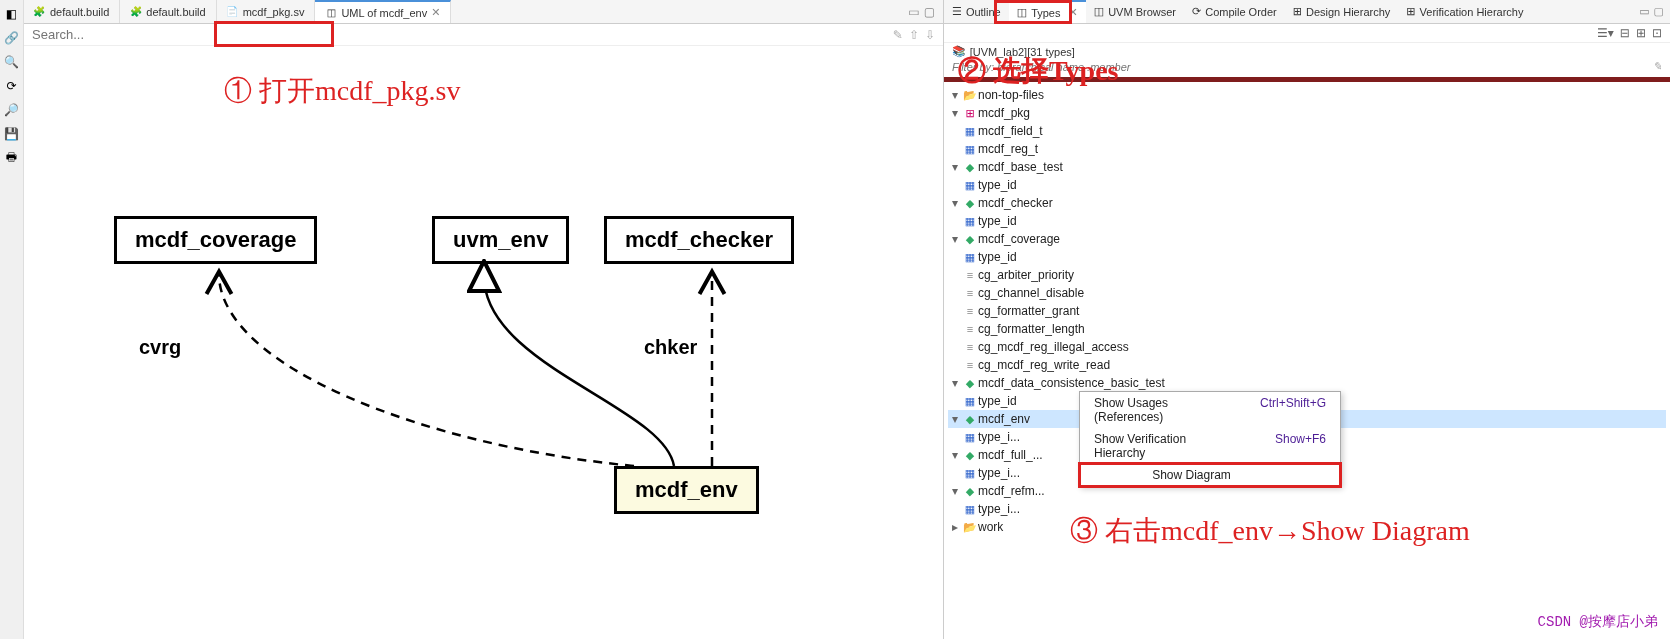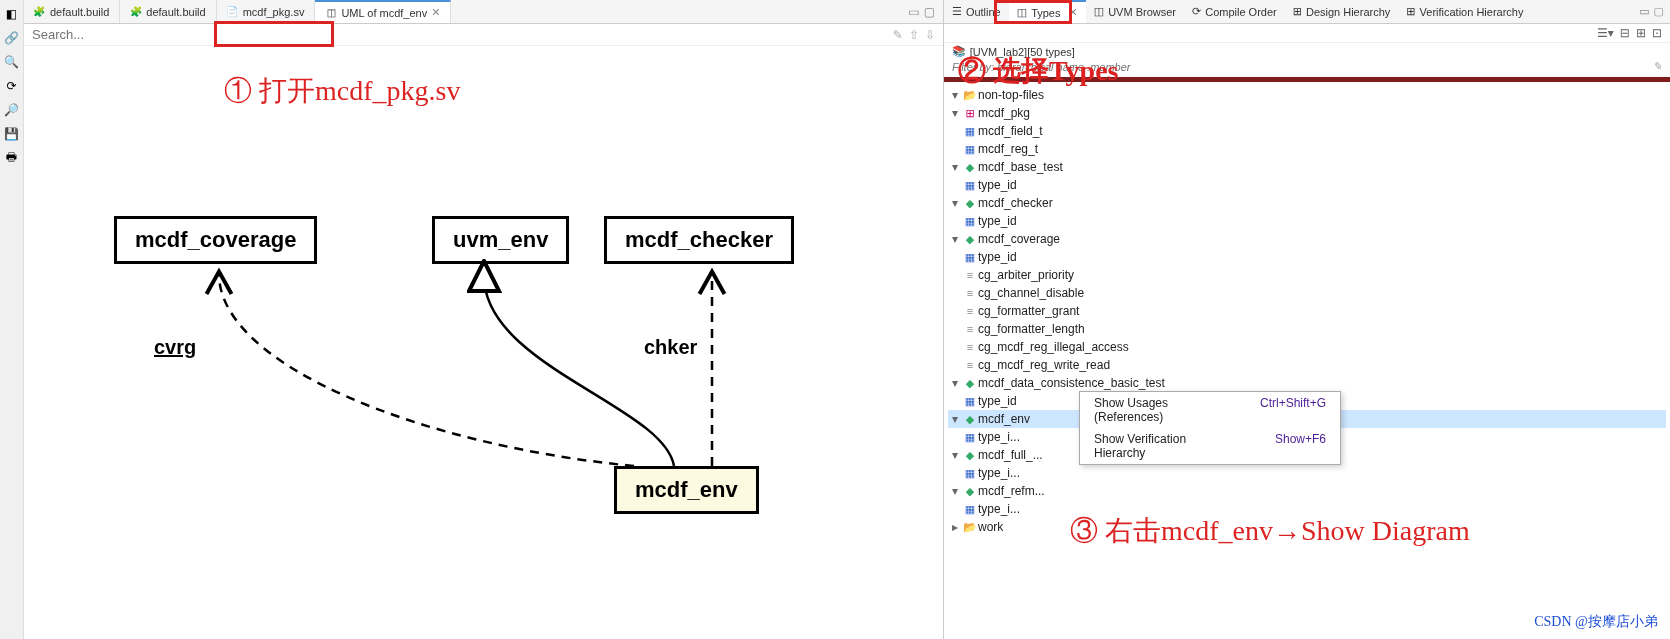--- a/index.html
+++ b/index.html
@@ -48,21 +48,21 @@
 .tree .row .tw { width: 14px; text-align: center; color: #666; }
 .tree .row .ic { width: 16px; text-align: center; font-size: 11px; }
 .tree .row.selected { background: #cde6ff; }
 .i1 { padding-left: 14px; } .i2 { padding-left: 28px; } .i3 { padding-left: 42px; } .i4 { padding-left: 56px; }
 
 .ctxmenu { position: absolute; background: #fff; border: 1px solid #aaa; box-shadow: 2px 2px 6px rgba(0,0,0,.2); font-size: 12px; }
 .ctxmenu .mi { display: flex; justify-content: center; padding: 4px 14px; width: 260px; cursor: pointer; }
 .ctxmenu .mi.hl { outline: 3px solid #d22; outline-offset: -1px; }
 .ctxmenu .key { color: #4c1d95; margin-left: 37px; }
 
-.watermark { position: absolute; right: 12px; bottom: 8px; color: #1d4ed8; font-size: 14px; font-family: Liberation Serif, serif; }
+.watermark { position: absolute; right: 12px; bottom: 8px; color: #a21caf; font-size: 14px; font-family: Liberation Mono, monospace; }
 
 .ic-folder { color: #c8a23a; }
 .ic-pkg { color: #c06; }
 .ic-type { color: #3a6; }
 .ic-grid { color: #36c; }
 .ic-cg { color: #888; }
 </style>
 </head>
 <body>
 
@@ -118,21 +118,21 @@
       <div class="umlbox" style="left:408px; top:170px;">
         <span>uvm_env</span>
       </div>
       <div class="umlbox" style="left:580px; top:170px;">
         <span>mcdf_checker</span>
       </div>
       <div class="umlbox selected" style="left:590px; top:420px;">
         <span>mcdf_env</span>
       </div>
 
-      <div class="label" style="left:130px; top:290px;text-decoration:underline;">cvrg</div>
+      <div class="label" style="left:115px; top:290px;">cvrg</div>
       <div class="label" style="left:620px; top:290px;">chker</div>
 
       <svg class="arrows">
         <defs>
           <marker id="tri" markerWidth="14" markerHeight="14" refX="7" refY="7" orient="auto">
             <path d="M1,1 L13,7 L1,13 Z" fill="#fff" stroke="#000" stroke-width="1.6"></path>
           </marker>
           <marker id="arr" markerWidth="12" markerHeight="12" refX="9" refY="6" orient="auto">
             <path d="M1,1 L10,6 L1,11" fill="none" stroke="#000" stroke-width="1.6"></path>
           </marker>
@@ -185,21 +185,21 @@
 
     <div class="toolbar2">
       <span>☰▾</span>
       <span>⊟</span>
       <span>⊞</span>
       <span>⊡</span>
     </div>
 
     <div class="path">
       <span>📚</span>
-      <span>[UVM_lab2][50 types]</span>
+      <span>[UVM_lab2][31 types]</span>
     </div>
     <div class="filter">
       <input placeholder="Filter by: hierarchical name .member" style="">
       <span style="color:#aaa">✎</span>
     </div>
 
     <div class="tree">
       <div class="row i1">
           <span class="tw">▾</span>
           <span class="ic ic-folder">📂</span>
@@ -328,20 +328,24 @@
 
       <div class="ctxmenu" style="left:135px; top:309px;">
         <div class="mi">
             <span>Show Usages (References)</span>
             <span class="key">Ctrl+Shift+G</span>
           </div>
         <div class="mi">
             <span>Show Verification Hierarchy</span>
             <span class="key">Show+F6</span>
           </div>
+        <div class="mi hl">
+            <span>Show Diagram</span>
+            <span class="key"></span>
+          </div>
       </div>
     </div>
   </div>
 </div>
 
 <div class="redbox" style="left:994px; top:0px; width:78px; height:24px;"></div>
 <div class="annot" style="left:958px; top:52px;font-weight:bold;">② 选择Types</div>
 <div class="annot" style="left:1070px; top:512px;">③ 右击mcdf_env→Show Diagram</div>
 
 <div class="watermark">CSDN @按摩店小弟</div>

